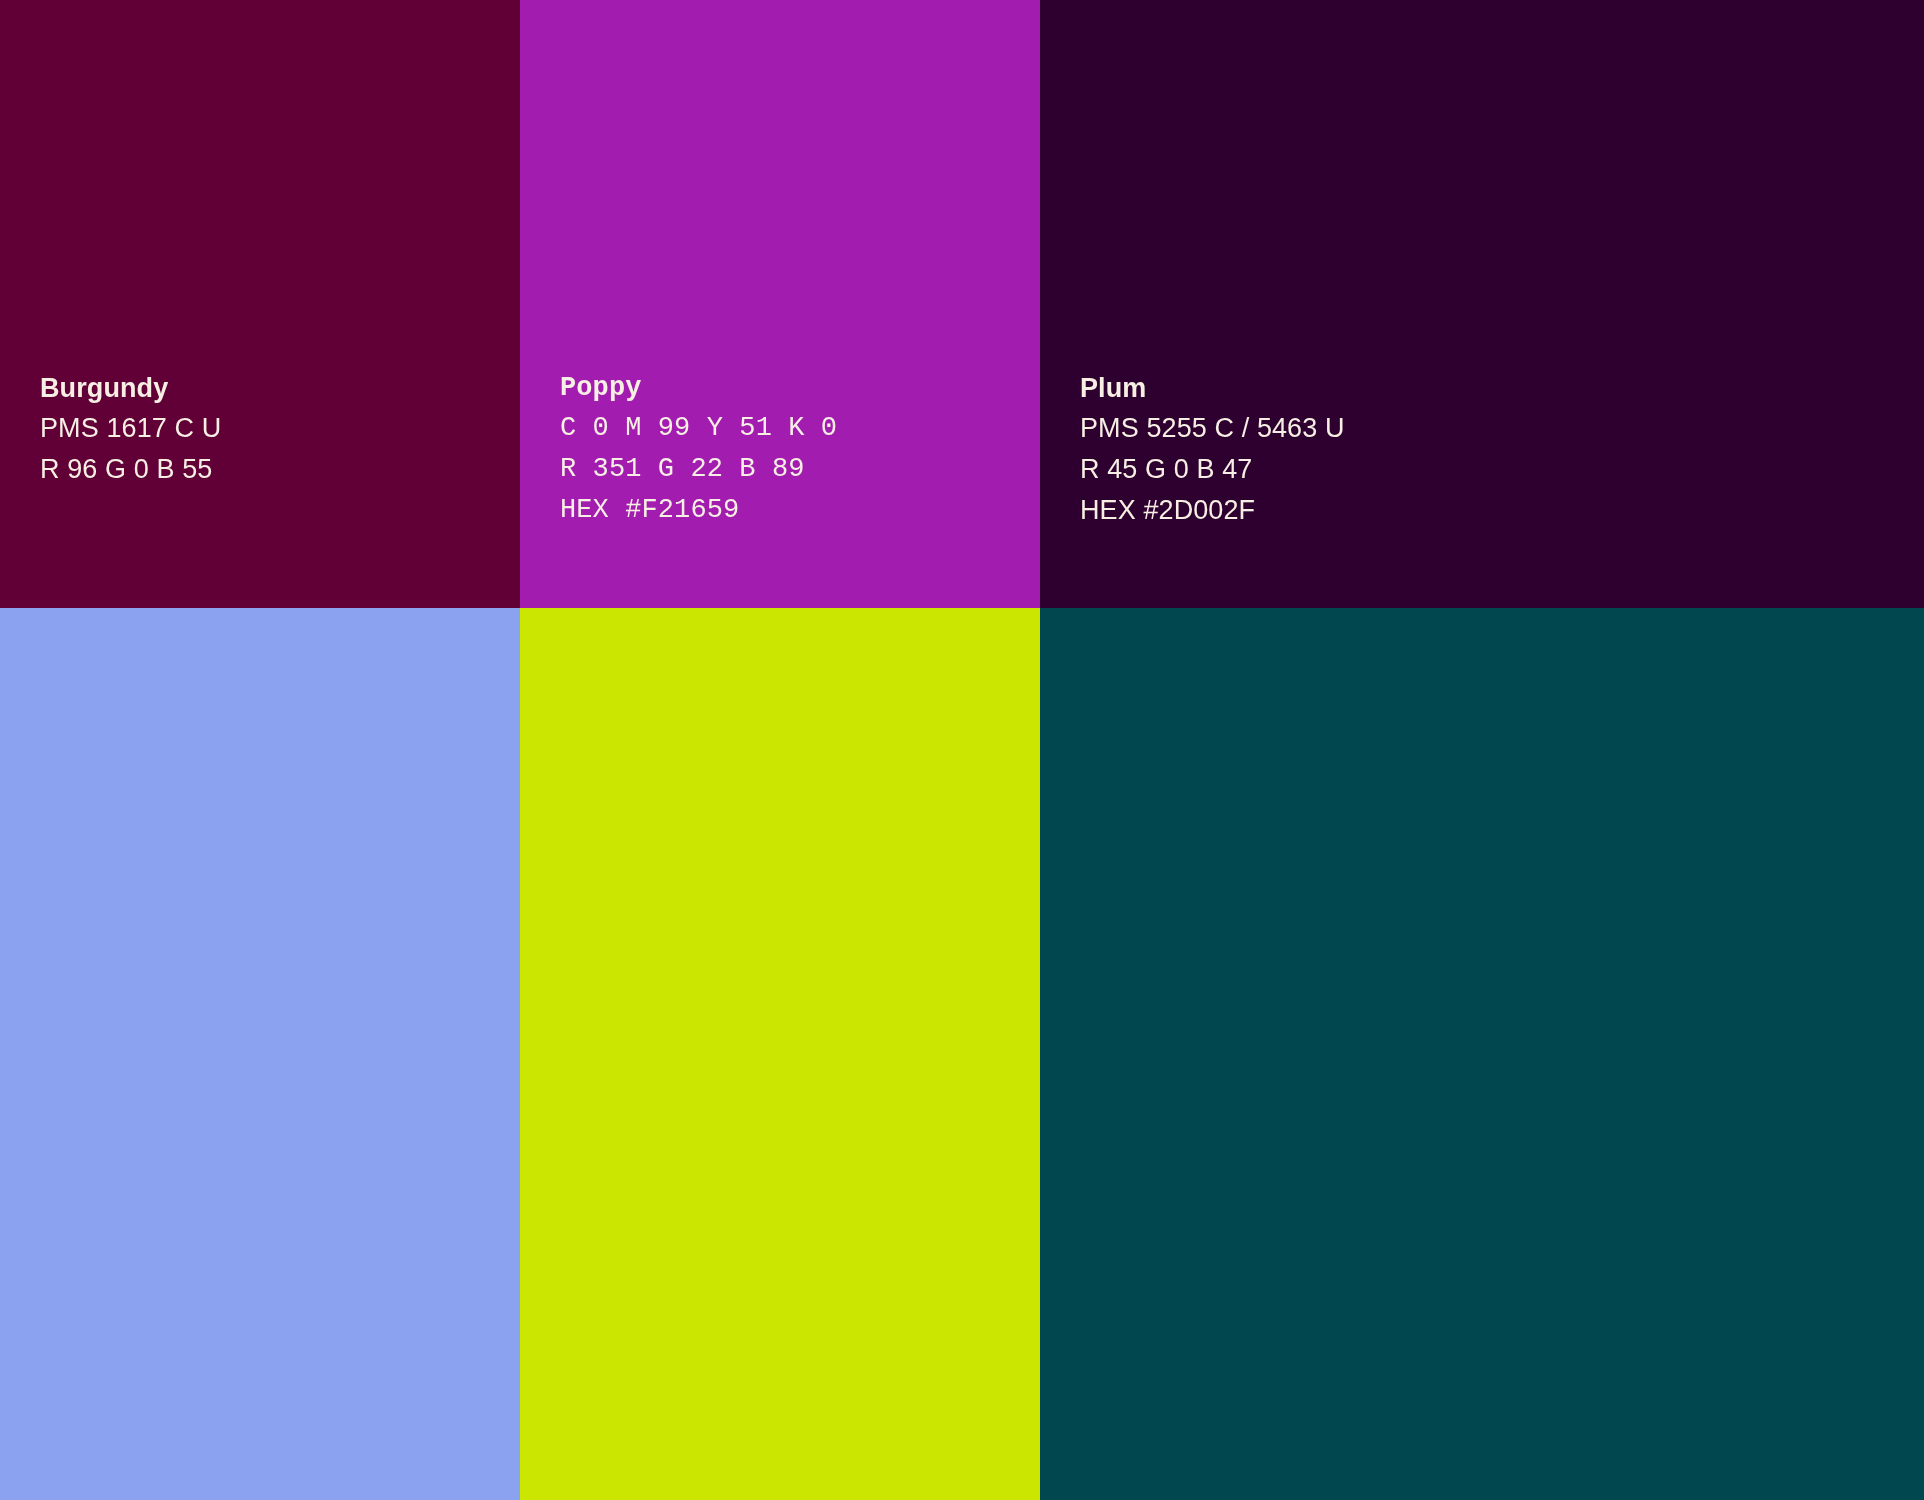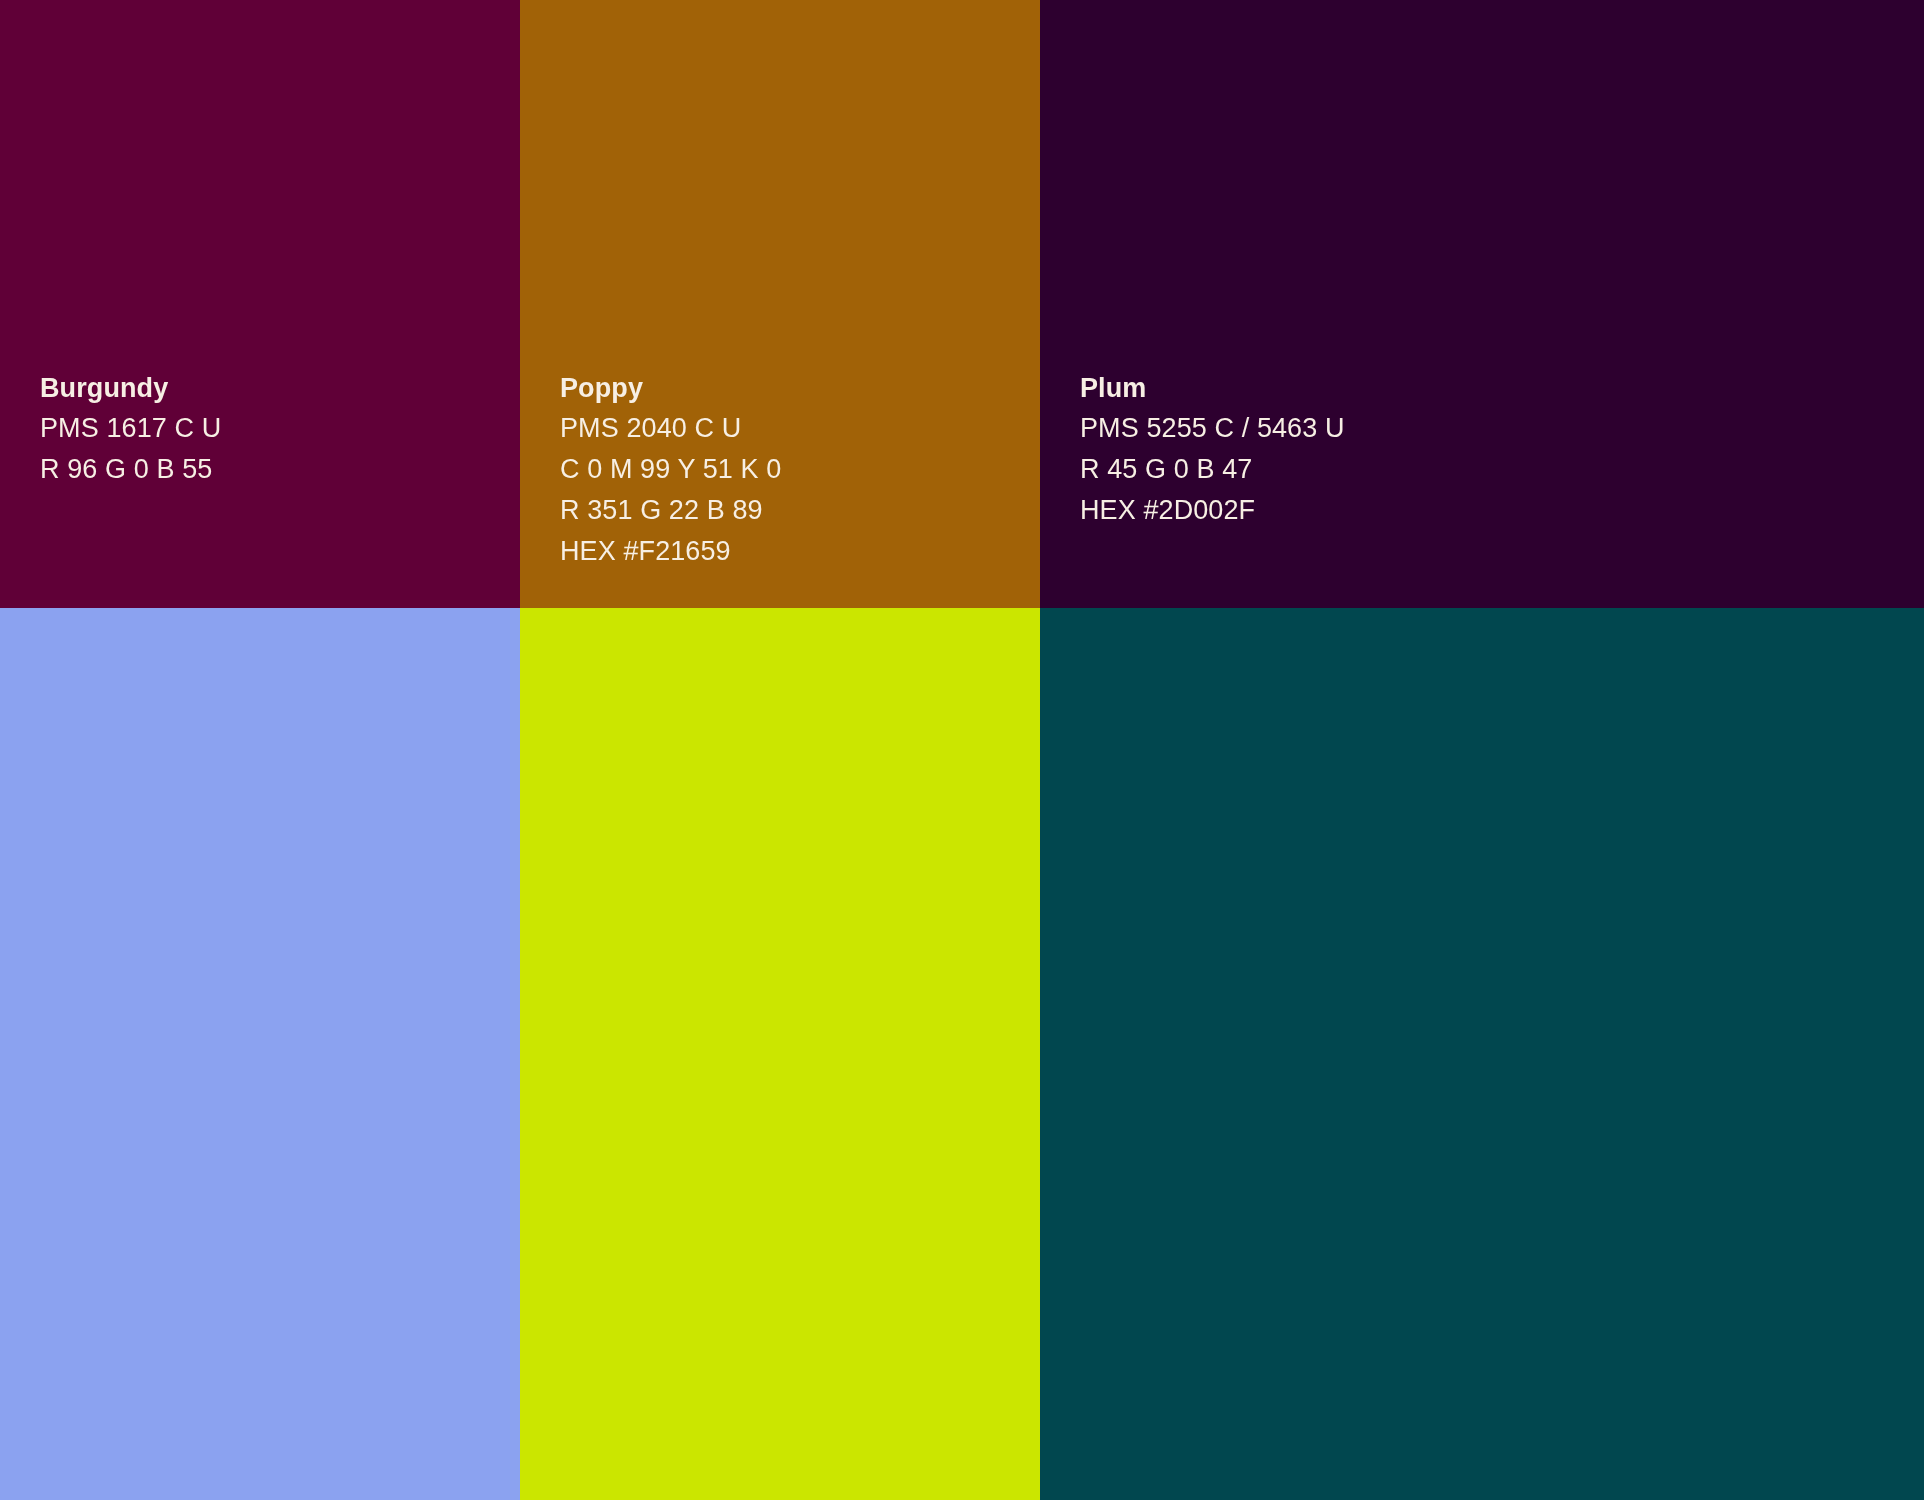--- a/index.html
+++ b/index.html
@@ -44,21 +44,21 @@
   }
   .swatch-line {
     font-size: 27px;
     font-weight: normal;
     line-height: 41px;
     letter-spacing: 0.1px;
     white-space: nowrap;
   }
   
   .bg-burgundy { background-color: #600037; }
-  .bg-poppy    { background-color: #a16207; }
+  .bg-poppy    { background-color: #a21caf; font-family: Liberation Mono, monospace; }
   .bg-plum     { background-color: #2D002F; padding-left: 27px; }
   .bg-iris     { background-color: #8BA2F0; }
   .bg-lime     { background-color: #CBE600; }
   .bg-teal     { background-color: #01474F; }
 
   .fg-cream { color: #F7EFE4; }
 </style>
 </head>
 <body>
 
@@ -68,21 +68,20 @@
     <div class="swatch-info">
       <div class="swatch-name fg-cream">Burgundy</div>
       <div class="swatch-line fg-cream">PMS 1617 C U</div>
       <div class="swatch-line fg-cream">R 96 G 0 B 55</div>
     </div>
   </div>
 
   <div class="swatch row-top bg-poppy">
     <div class="swatch-info">
       <div class="swatch-name fg-cream">Poppy</div>
-      <div class="swatch-line fg-cream">PMS 2040 C U</div>
       <div class="swatch-line fg-cream">C 0 M 99 Y 51 K 0</div>
       <div class="swatch-line fg-cream">R 351 G 22 B 89</div>
       <div class="swatch-line fg-cream">HEX #F21659</div>
     </div>
   </div>
 
   <div class="swatch row-top bg-plum">
     <div class="swatch-info">
       <div class="swatch-name fg-cream">Plum</div>
       <div class="swatch-line fg-cream">PMS 5255 C / 5463 U</div>

